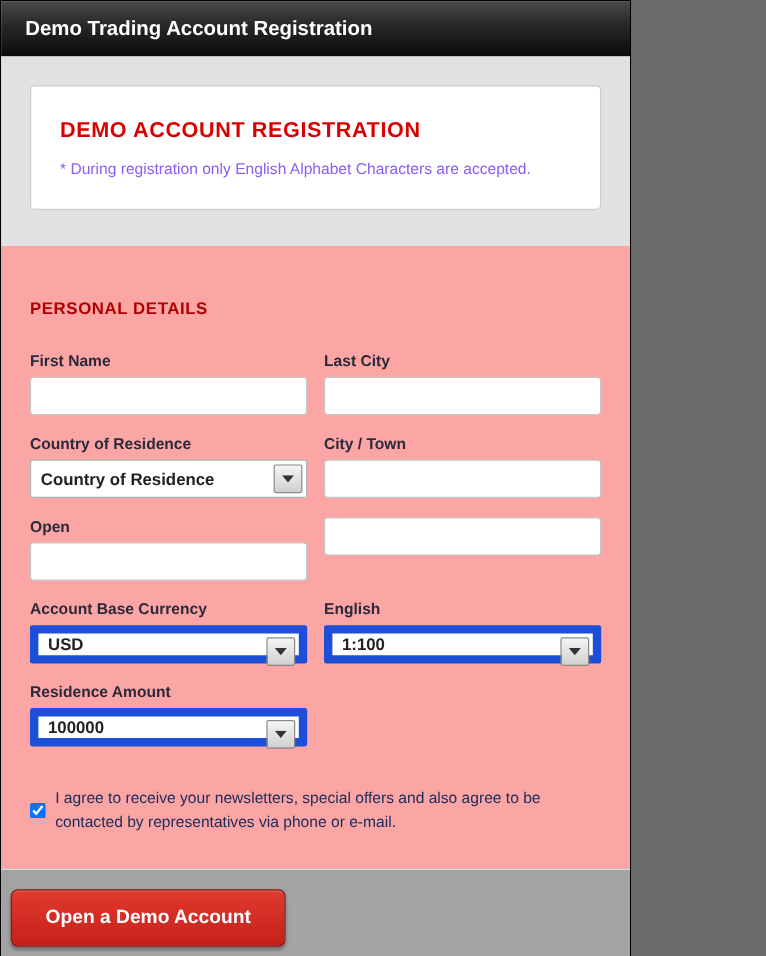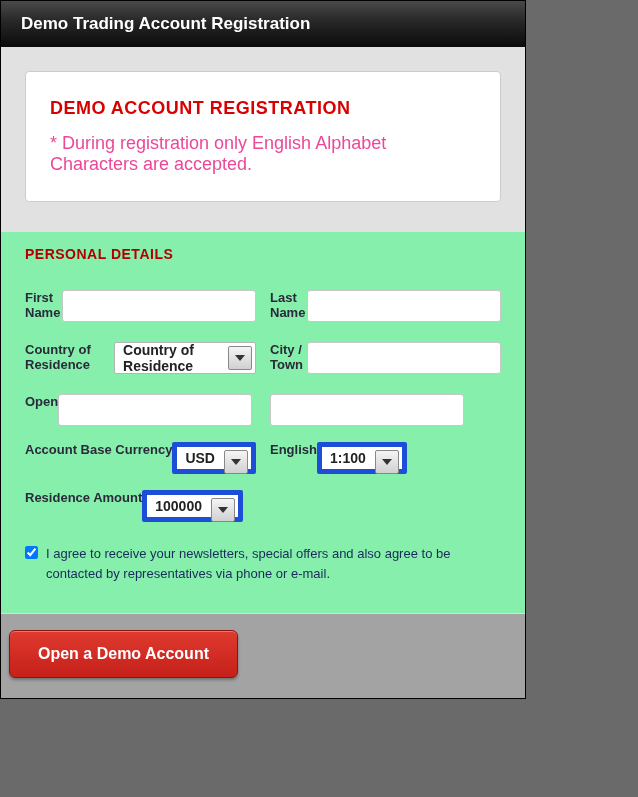--- a/index.html
+++ b/index.html
@@ -2,32 +2,32 @@
 <html><head>
 <meta charset="utf-8">
 <style>
 *{box-sizing:border-box;margin:0;padding:0}
 body{font-family:Arial,Helvetica,sans-serif;background:#6a6a6a;width:638px;height:797px;overflow:hidden}
 .modal{width:526px;background:#e1e1e1;border:1px solid #000}
 .header{background:linear-gradient(to bottom,#4a4a4a 0%,#2a2a2a 40%,#0a0a0a 100%);color:#fff;font-weight:bold;font-size:17px;padding:13px 20px}
 .top-section{padding:24px 24px 30px 24px;background:#e1e1e1}
 .intro-card{background:#fff;border:1px solid #ccc;border-radius:4px;padding:26px 24px 26px 24px}
 .intro-title{color:#d90000;font-weight:bold;font-size:18px;letter-spacing:0.5px;font-family:Liberation Sans, sans-serif;margin-bottom:14px}
-.intro-note{color:#ec4899;font-size:18px}
-.body-section{background:#86efac;padding:14px 24px 20px 24px}
+.intro-note{color:#8b5cf6;font-size:13px}
+.body-section{background:#fca5a5;padding:44px 24px 20px 24px}
 .section-heading{color:#b00000;font-weight:bold;font-size:14px;letter-spacing:0.5px;margin-bottom:28px}
 .row{display:flex;gap:14px;margin-bottom:16px}
-.field{flex:1;display:flex;flex-direction:row}
+.field{flex:1;display:flex;flex-direction:column}
 .field label{font-size:13px;font-weight:bold;color:#2a2a3a;margin-bottom:6px}
 .field input[type=text]{height:32px;border:1px solid #c7c7c7;border-radius:3px;padding:0 8px;font-size:13px;background:#fff}
 .select-wrap{position:relative;height:32px;border:1px solid #b5b5b5;border-radius:2px;background:#fff;display:flex;align-items:center;padding:0 36px 0 8px;font-size:14px;font-weight:bold;color:#222;cursor:pointer}
-.select-wrap.green{border:5px solid #1d4ed8}
+.select-wrap.green{border:7px solid #1d4ed8}
 .select-btn{position:absolute;right:3px;top:3px;width:24px;height:24px;background:linear-gradient(to bottom,#f5f5f5,#d0d0d0);border:1px solid #888;border-radius:2px;display:flex;align-items:center;justify-content:center}
 .select-btn svg{width:10px;height:6px}
-.agree-row{display:flex;align-items:flex-start;gap:8px;margin-top:22px;margin-bottom:10px}
+.agree-row{display:flex;align-items:center;gap:8px;margin-top:33px;margin-bottom:10px}
 .agree-row input{margin-top:2px}
 .agree-text{font-size:13px;color:#1a2a5a;line-height:1.5}
 .footer{background:#a3a3a3;padding:16px 24px 20px 8px;border-top:1px solid #ddd}
 .submit-btn{background:linear-gradient(to bottom,#e03a2f,#c5201a);color:#fff;border:1px solid #8a1410;border-radius:6px;padding:14px 28px;font-size:16px;font-weight:bold;cursor:pointer;box-shadow:0 2px 3px rgba(0,0,0,0.3),inset 0 1px 0 rgba(255,255,255,0.3)}
 </style>
 </head>
 <body>
 
 <div class="modal">
   <div class="header">
@@ -43,21 +43,21 @@
 
   <div class="body-section">
     <div class="section-heading">PERSONAL DETAILS</div>
 
     <div class="row">
       <div class="field">
         <label>First Name</label>
         <input type="text" value="" style="">
       </div>
       <div class="field">
-        <label>Last Name</label>
+        <label>Last City</label>
         <input type="text" value="" style="">
       </div>
     </div>
 
     <div class="row">
       <div class="field">
         <label>Country of Residence</label>
         <div class="select-wrap">
           <span>Country of Residence</span>
           <div class="select-btn">

